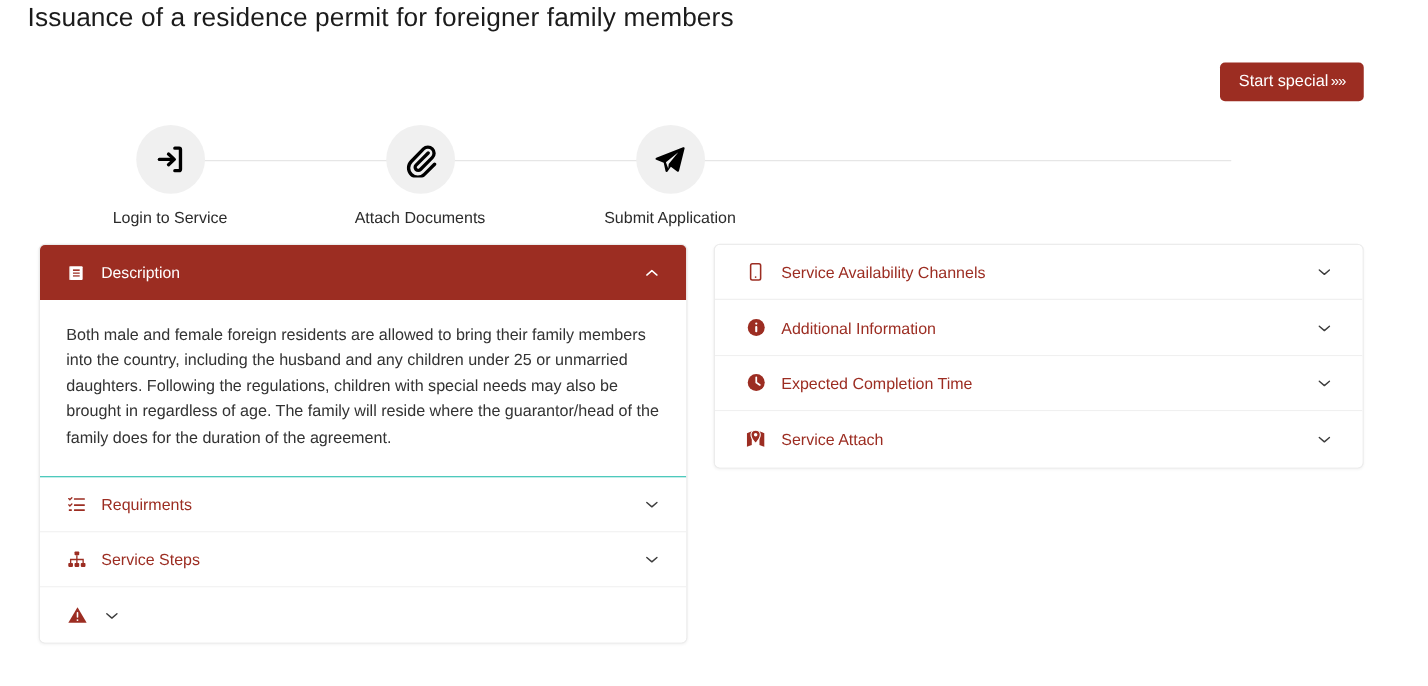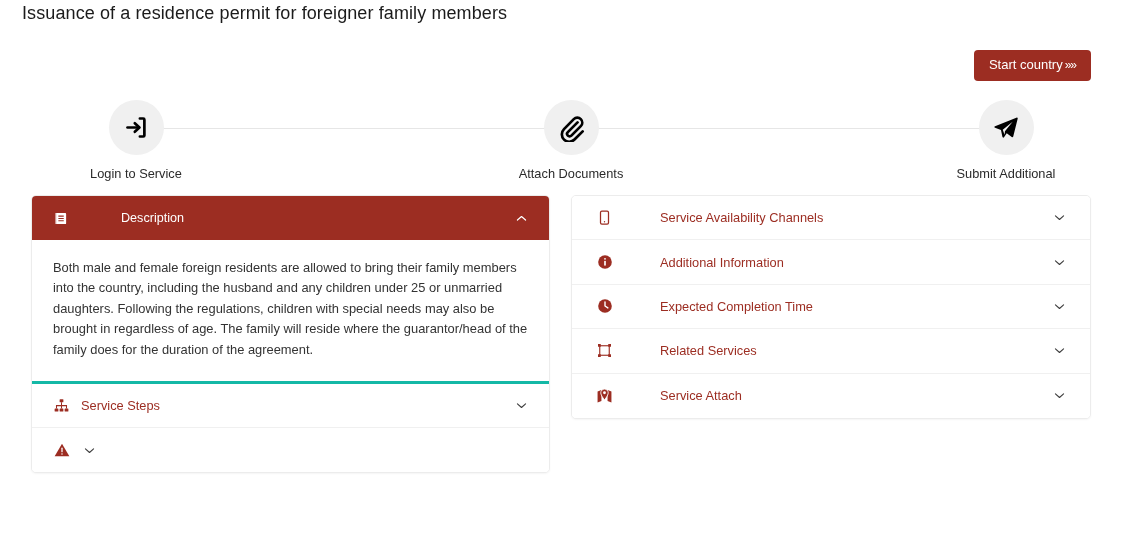--- a/index.html
+++ b/index.html
@@ -8,42 +8,42 @@
     width: 1142px; height: 549px;
     background: #ffffff;
     font-family: "Liberation Sans", sans-serif;
     overflow: hidden;
   }
   .page { position: relative; width: 1142px; height: 549px; }
 
   
   .page-title {
     position: absolute; left: 22px; top: 3px;
-    font-size: 18px; font-weight: 400; color: #1b1b1b;
+    font-size: 21px; font-weight: 400; color: #1b1b1b;
     letter-spacing: .1px; white-space: nowrap;
   }
 
   
   .start-btn {
     position: absolute; right: 51px; top: 50px;
     background: #9c2d22; color: #ffffff;
     border: none; border-radius: 4px;
     padding: 8px 15px 9px 15px;
     font-family: "Liberation Sans", sans-serif;
     font-size: 13px; font-weight: 400;
     cursor: pointer; white-space: nowrap;
     line-height: 1.1;
   }
   .start-btn .chev { font-size: 12px; margin-left: 2px; letter-spacing: -1px; }
 
   
   .stepper {
     position: absolute; left: 36px; top: 100px;
     width: 1070px; height: 86px;
-    display: flex; align-items: flex-start; justify-content: space-between;
+    display: flex; align-items: flex-start; justify-content: flex-start;
   }
   .step {
     position: relative; z-index: 2;
     display: flex; flex-direction: column; align-items: center;
     width: 200px;
   }
   .step-circle {
     width: 55px; height: 55px; border-radius: 50%;
     background: #f0f0f0;
     display: flex; align-items: center; justify-content: center;
@@ -74,59 +74,59 @@
   }
 
   .acc-head {
     display: flex; align-items: center;
     height: 44px; padding: 0 20px 0 21px;
     cursor: pointer; background: #ffffff;
     border-bottom: 1px solid #f0f0f0;
   }
   .acc-head:last-child { border-bottom: none; }
   .acc-head.active {
-    background: #9c2d22; border-bottom: none; gap: 40px;
+    background: #9c2d22; border-bottom: none;
   }
   .acc-icon {
     width: 17px; height: 17px; flex: 0 0 17px;
     display: flex; align-items: center; justify-content: center;
     margin-right: 11px;
   }
   .acc-icon svg { display: block; }
   .acc-title {
     font-size: 12.8px; color: #9c2d22; flex: 1 1 auto;
     white-space: nowrap;
   }
   .acc-head.active .acc-title { color: #ffffff; font-size: 12.6px; }
   .acc-chev {
     flex: 0 0 auto; width: 16px; height: 16px;
     display: flex; align-items: center; justify-content: center;
   }
 
   .acc-body {
     padding: 18px 20px 21px 21px;
-    border-bottom: 3px solid #14b8a6;
+    border-bottom: 1px solid #14b8a6;
   }
   .acc-body p {
     margin: 0; font-size: 12.9px; line-height: 20.4px; color: #333333;
   }
 
   
-  .col-right .acc-head { height: 44.4px; padding-left: 24px; padding-right: 23px; gap: 35px; }
+  .col-right .acc-head { height: 44.4px; padding-left: 24px; padding-right: 23px; }
   .col-right .acc-icon { margin-right: 12px; }
 </style>
 </head>
 <body>
 
 <div class="page">
 
   <div class="page-title">Issuance of a residence permit for foreigner family members</div>
 
   <button class="start-btn">
-    <span>Start country</span><span class="chev">»»</span>
+    <span>Start special</span><span class="chev">»»</span>
   </button>
 
   <div class="stepper-line"></div>
 
   <div class="stepper">
 
     <div class="step">
       <div class="step-circle">
         <span>
           <svg width="27" height="27" viewBox="0 0 24 24" fill="none" stroke="#000" stroke-width="2.4" stroke-linecap="round" stroke-linejoin="round">
@@ -153,21 +153,21 @@
 
 
     <div class="step">
       <div class="step-circle">
         <span>
           <svg width="28" height="28" viewBox="0 0 24 24">
             <path d="M21.4 3.1 2.6 10.4c-.7.3-.7 1.2 0 1.4l5.1 2 1.2 5.8c.1.7 1 .9 1.4.3l2.3-3.3 4.3 3.2c.5.4 1.2.1 1.3-.5l3.8-15.2c.2-.7-.5-1.3-1.1-1zM9.2 13.5l8.5-6.8-6.6 8.1-.3 3z" fill="#000"></path>
           </svg>
         </span>
       </div>
-      <div class="step-label">Submit Additional</div>
+      <div class="step-label">Submit Application</div>
     </div>
 
   </div>
 
   <div class="col-left">
     <div class="card">
 
       <div class="acc-head active">
         <span class="acc-icon">
           <svg width="15" height="15" viewBox="0 0 24 24">
@@ -183,20 +183,38 @@
           <svg width="15" height="15" viewBox="0 0 24 24" fill="none" stroke="#ffffff" stroke-width="1.9" stroke-linecap="round" stroke-linejoin="round">
               <path d="M5.5 14.5 12 8.8l6.5 5.7"></path>
             </svg>
         </span>
       </div>
 
       <div class="acc-body">
         <p>Both male and female foreign residents are allowed to bring their family members into the country, including the husband and any children under 25 or unmarried daughters. Following the regulations, children with special needs may also be brought in regardless of age. The family will reside where the guarantor/head of the family does for the duration of the agreement.</p>
       </div>
 
+      <div class="acc-head">
+        <span class="acc-icon">
+          <svg width="15" height="15" viewBox="0 0 24 24">
+            <path d="M1.6 4.6 3 6l2.6-2.6" stroke="#9c2d22" stroke-width="1.7" fill="none" stroke-linecap="round" stroke-linejoin="round"></path>
+            <path d="M1.6 12.6 3 14l2.6-2.6" stroke="#9c2d22" stroke-width="1.7" fill="none" stroke-linecap="round" stroke-linejoin="round"></path>
+            <rect x="8.2" y="4" width="14" height="2.1" rx=".5" fill="#9c2d22"></rect>
+            <rect x="8.2" y="11.9" width="14" height="2.1" rx=".5" fill="#9c2d22"></rect>
+            <rect x="8.2" y="18.3" width="14" height="2.1" rx=".5" fill="#9c2d22"></rect>
+            <rect x="1.6" y="18.3" width="4" height="2.1" rx=".5" fill="#9c2d22"></rect>
+          </svg>
+        </span>
+        <span class="acc-title">Requirments</span>
+        <span class="acc-chev">
+          <svg width="15" height="15" viewBox="0 0 24 24" fill="none" stroke="#3d3d3d" stroke-width="1.8" stroke-linecap="round" stroke-linejoin="round">
+              <path d="M5.5 9.5 12 15.2l6.5-5.7"></path>
+            </svg>
+        </span>
+      </div>
 
       <div class="acc-head">
         <span class="acc-icon">
           <svg width="15" height="15" viewBox="0 0 24 24">
             <rect x="9" y="1.8" width="6" height="5" rx="1" fill="#9c2d22"></rect>
             <rect x="1" y="16.6" width="6" height="5" rx="1" fill="#9c2d22"></rect>
             <rect x="9" y="16.6" width="6" height="5" rx="1" fill="#9c2d22"></rect>
             <rect x="17" y="16.6" width="6" height="5" rx="1" fill="#9c2d22"></rect>
             <path d="M12 6.8v5.4M4 16.6v-4.4h16v4.4M12 12.2v4.4" stroke="#9c2d22" stroke-width="1.7" fill="none"></path>
           </svg>
@@ -270,37 +288,20 @@
           </svg>
         </span>
         <span class="acc-title">Expected Completion Time</span>
         <span class="acc-chev">
           <svg width="15" height="15" viewBox="0 0 24 24" fill="none" stroke="#3d3d3d" stroke-width="1.8" stroke-linecap="round" stroke-linejoin="round">
               <path d="M5.5 9.5 12 15.2l6.5-5.7"></path>
             </svg>
         </span>
       </div>
 
-      <div class="acc-head">
-        <span class="acc-icon">
-          <svg width="15" height="15" viewBox="0 0 24 24">
-            <rect x="4.4" y="4.4" width="15.2" height="15.2" fill="none" stroke="#9c2d22" stroke-width="1.8"></rect>
-            <rect x="1.6" y="1.6" width="4.4" height="4.4" fill="#9c2d22"></rect>
-            <rect x="18" y="1.6" width="4.4" height="4.4" fill="#9c2d22"></rect>
-            <rect x="1.6" y="18" width="4.4" height="4.4" fill="#9c2d22"></rect>
-            <rect x="18" y="18" width="4.4" height="4.4" fill="#9c2d22"></rect>
-          </svg>
-        </span>
-        <span class="acc-title">Related Services</span>
-        <span class="acc-chev">
-          <svg width="15" height="15" viewBox="0 0 24 24" fill="none" stroke="#3d3d3d" stroke-width="1.8" stroke-linecap="round" stroke-linejoin="round">
-              <path d="M5.5 9.5 12 15.2l6.5-5.7"></path>
-            </svg>
-        </span>
-      </div>
 
       <div class="acc-head">
         <span class="acc-icon">
           <svg width="17" height="16" viewBox="0 0 24 24">
             <path d="M1.6 5.3 7.4 3v16.4L1.6 21.7z" fill="#9c2d22"></path>
             <path d="M22.4 5.3 16.6 3v16.4l5.8 2.3z" fill="#9c2d22"></path>
             <path d="M12 1.6c-3.1 0-5.6 2.5-5.6 5.6 0 4.1 5.6 10.4 5.6 10.4s5.6-6.3 5.6-10.4c0-3.1-2.5-5.6-5.6-5.6z" fill="#9c2d22" stroke="#ffffff" stroke-width="1.3"></path>
             <circle cx="12" cy="7.1" r="2.1" fill="#ffffff"></circle>
           </svg>
         </span>

